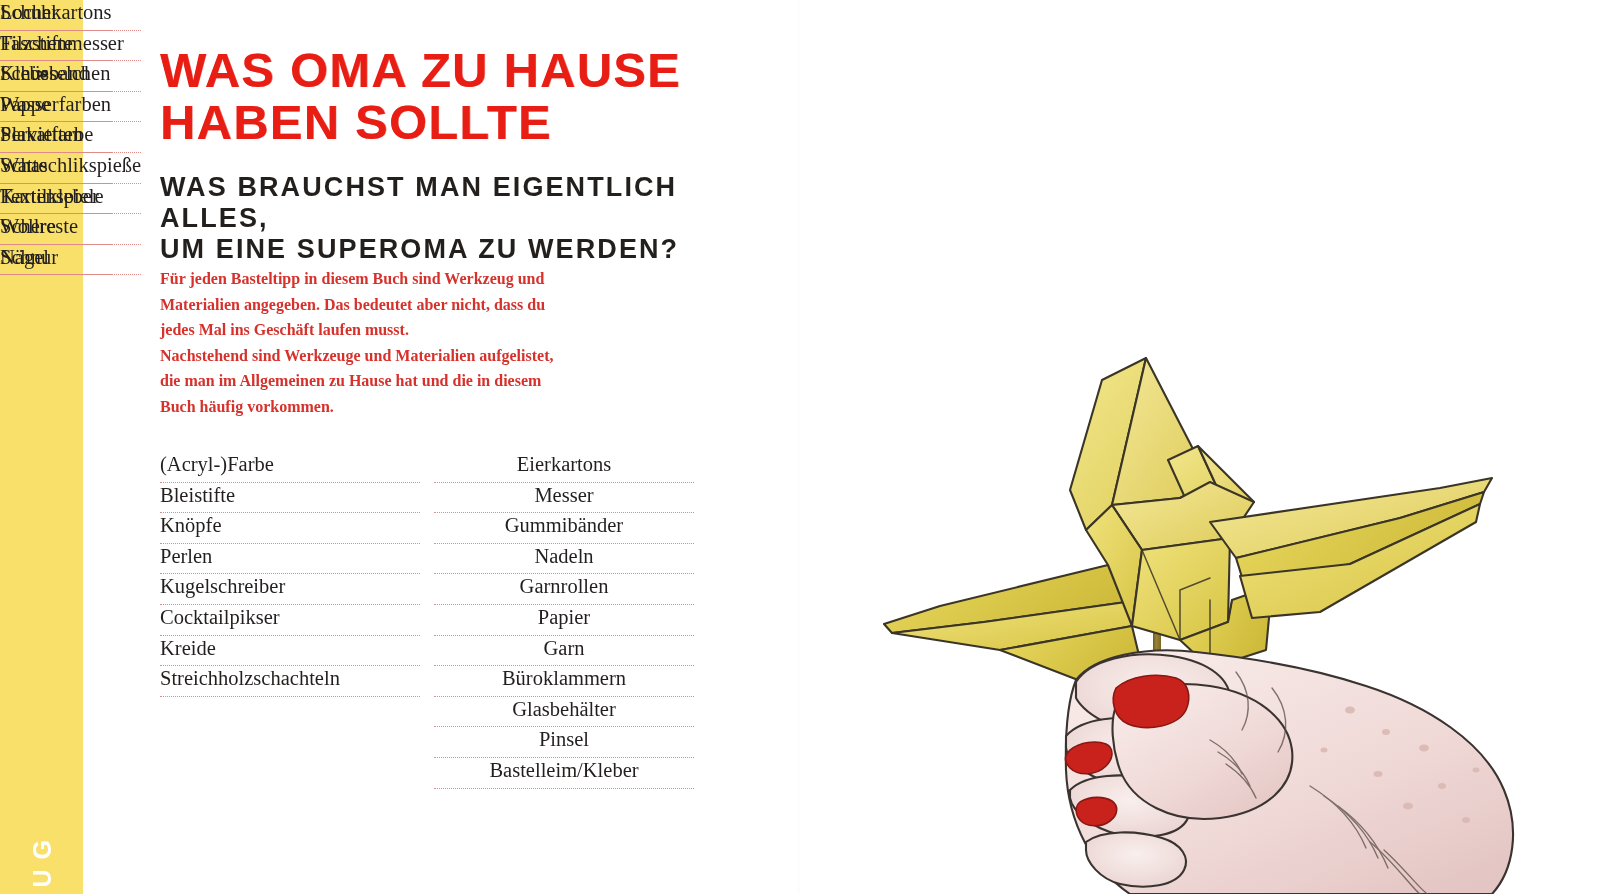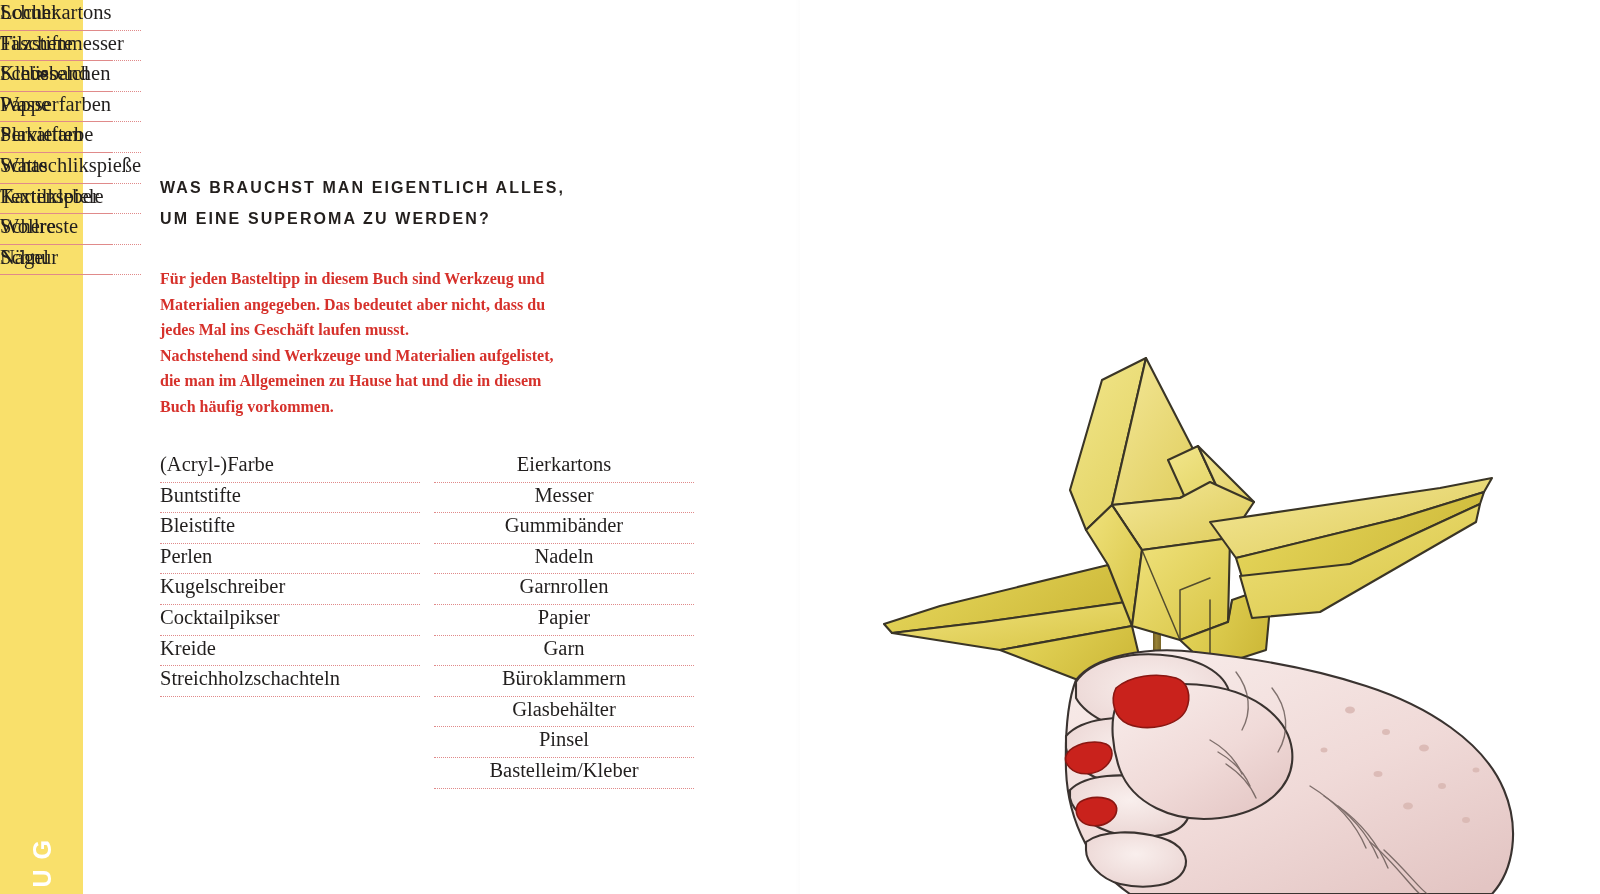--- a/index.html
+++ b/index.html
@@ -88,21 +88,21 @@
   }
   .headline .hl-line { display: block; }
 
   .subhead {
     position: absolute;
     left: 77px;
     top: 172px;
     width: 620px;
     margin: 0;
     color: #231f1d;
-    font-size: 16px;
+    font-size: 27px;
     line-height: 31px;
     font-weight: bold;
     letter-spacing: 2.1px;
     text-transform: uppercase;
   }
   .subhead .sh-line { display: block; }
 
   .intro {
     position: absolute;
     left: 77px;
@@ -167,39 +167,43 @@
 
 <div id="spread">
 
   <div class="side-tab left">
     <div class="tab-pagenum">8</div>
     <div class="tab-label">MATERIAL &amp; WERKZEUG</div>
   </div>
 
   <div id="left-page">
 
+    <h1 class="headline">
+      <span class="hl-line">WAS OMA ZU HAUSE</span>
+      <span class="hl-line">HABEN SOLLTE</span>
+    </h1>
 
     <h2 class="subhead">
       <span class="sh-line">WAS BRAUCHST MAN EIGENTLICH ALLES,</span>
       <span class="sh-line">UM EINE SUPEROMA ZU WERDEN?</span>
     </h2>
 
     <p class="intro">
       <span class="p-line">Für jeden Basteltipp in diesem Buch sind Werkzeug und</span>
       <span class="p-line">Materialien angegeben. Das bedeutet aber nicht, dass du</span>
       <span class="p-line">jedes Mal ins Geschäft laufen musst.</span>
       <span class="p-line">Nachstehend sind Werkzeuge und Materialien aufgelistet,</span>
       <span class="p-line">die man im Allgemeinen zu Hause hat und die in diesem</span>
       <span class="p-line">Buch häufig vorkommen.</span>
     </p>
 
     <div class="col c1">
         <div class="list-item">(Acryl-)Farbe</div>
-        <div class="list-item">Buntstifte</div>
         <div class="list-item">Bleistifte</div>
+        <div class="list-item">Knöpfe</div>
         <div class="list-item">Perlen</div>
         <div class="list-item">Kugelschreiber</div>
         <div class="list-item">Cocktailpikser</div>
         <div class="list-item">Kreide</div>
         <div class="list-item">Streichholzschachteln</div>
       </div>
     <div class="col c2">
         <div class="list-item">Eierkartons</div>
         <div class="list-item">Messer</div>
         <div class="list-item">Gummibänder</div>

